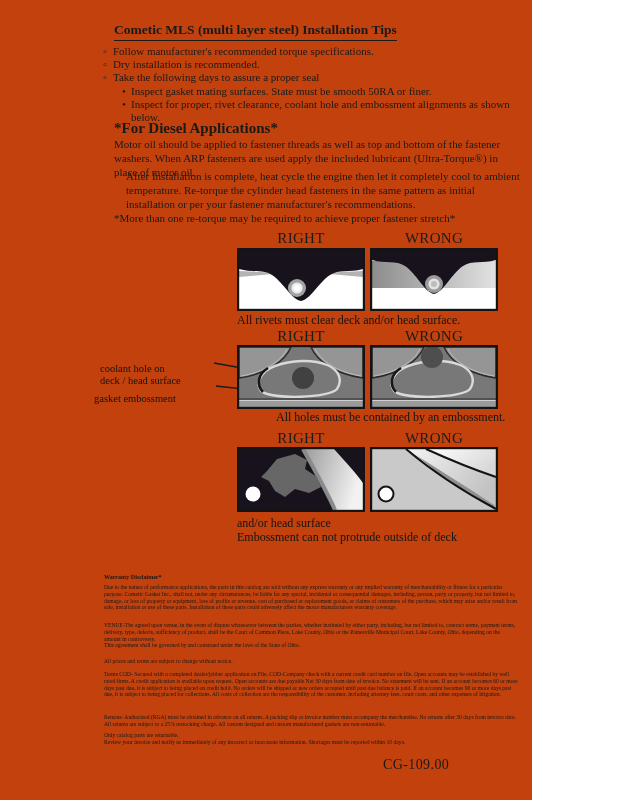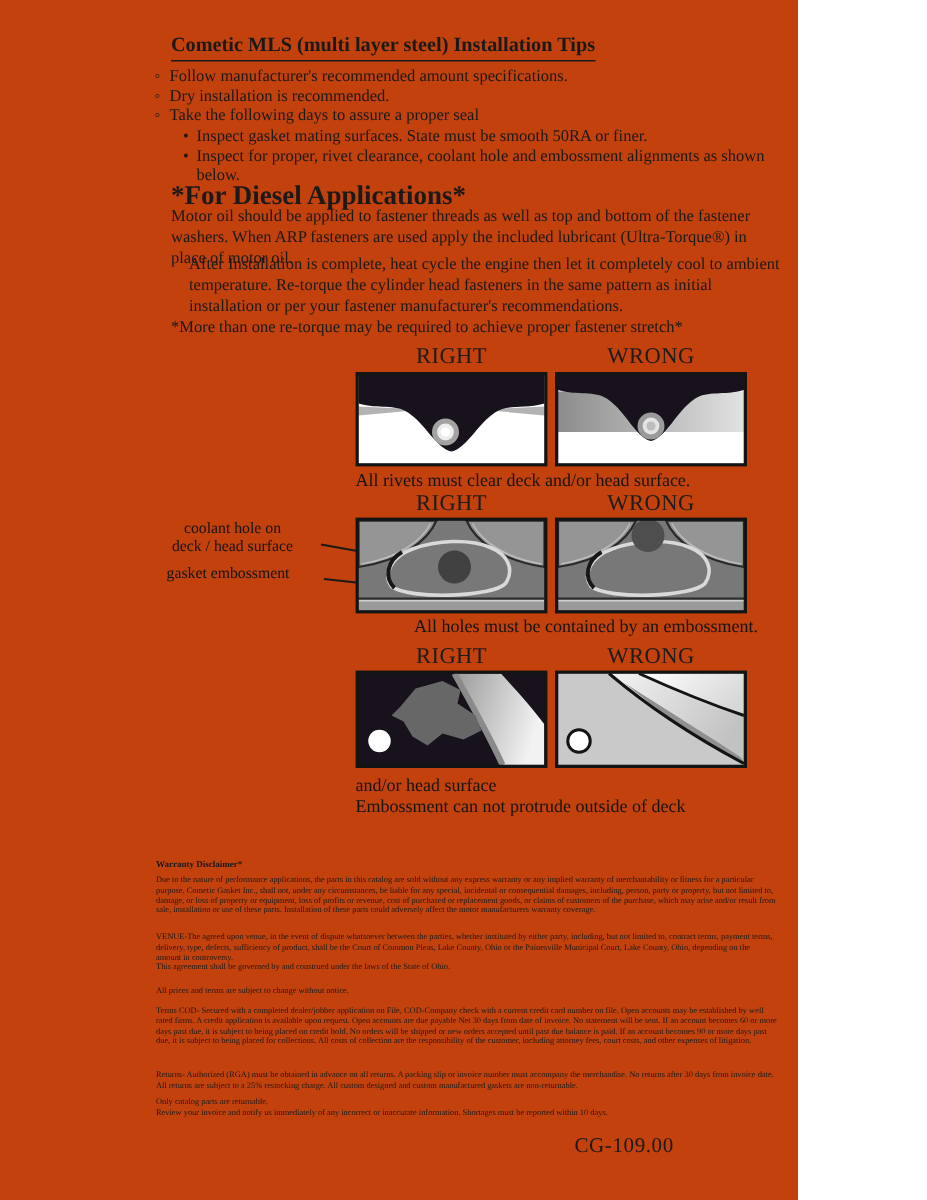--- a/index.html
+++ b/index.html
@@ -13,40 +13,40 @@
     left:114px;top:22px;font-size:13.5px;font-weight:bold;
     border-bottom:1.6px solid #1a1a1a;padding-bottom:2px;white-space:nowrap;
   }
   
   .tips{left:103px;top:45px;width:420px;font-size:11px;line-height:13.2px;}
   .b-row{position:relative;padding-left:10px;}
   .b-row.sub{margin-left:18px;}
   .b-row.open::before{content:"◦";position:absolute;left:0;top:0;font-size:11px;}
   .b-row.dot::before{content:"•";position:absolute;left:1px;top:0;font-size:11px;}
   
-  .diesel-h{left:114px;top:120px;font-size:18px;font-weight:bold;}
+  .diesel-h{left:114px;top:120px;font-size:15px;font-weight:bold;}
   .para{left:114px;width:400px;font-size:11px;line-height:13.8px;}
   .p1{top:138px;}
   .p2{top:170px;margin-left:12px;}
   .p3{top:212px;}
   
   .fig-label{width:128px;text-align:center;font-size:15px;color:#1c1c1c;letter-spacing:.3px;}
   .caption{font-size:12px;line-height:13.5px;color:#141414;}
-  .callout{font-size:10.5px;line-height:12px;text-align:center;color:#141414;}
+  .callout{font-size:10.5px;line-height:12px;text-align:left;color:#141414;margin-top:16px;}
   svg{display:block;}
 </style>
 </head>
 <body>
 
 <div class="page">
 
   <div class="abs title">Cometic MLS (multi layer steel) Installation Tips</div>
 
   <div class="abs tips">
-    <div class="b-row open"><span>Follow manufacturer's recommended amount specifications.</span></div>
+    <div class="b-row open"><span>Follow manufacturer's recommended torque specifications.</span></div>
     <div class="b-row open"><span>Dry installation is recommended.</span></div>
     <div class="b-row open"><span>Take the following days to assure a proper seal</span></div>
     <div class="b-row dot sub"><span>Inspect gasket mating surfaces.  State must be smooth 50RA or finer.</span></div>
     <div class="b-row dot sub"><span>Inspect for proper, rivet clearance, coolant hole and embossment alignments as shown below.</span></div>
   </div>
 
   <div class="abs diesel-h">*For Diesel Applications*</div>
   <div class="abs para p1">Motor oil should be applied to fastener threads as well as top and bottom of the fastener washers. When ARP fasteners are used apply the included lubricant (Ultra-Torque®) in place of motor oil.</div>
   <div class="abs para p2">After Installation is complete, heat cycle the engine then let it completely cool to ambient temperature. Re-torque the cylinder head fasteners in the same pattern as initial installation or per your fastener manufacturer's recommendations.</div>
   <div class="abs para p3">*More than one re-torque may be required to achieve proper fastener stretch*</div>

